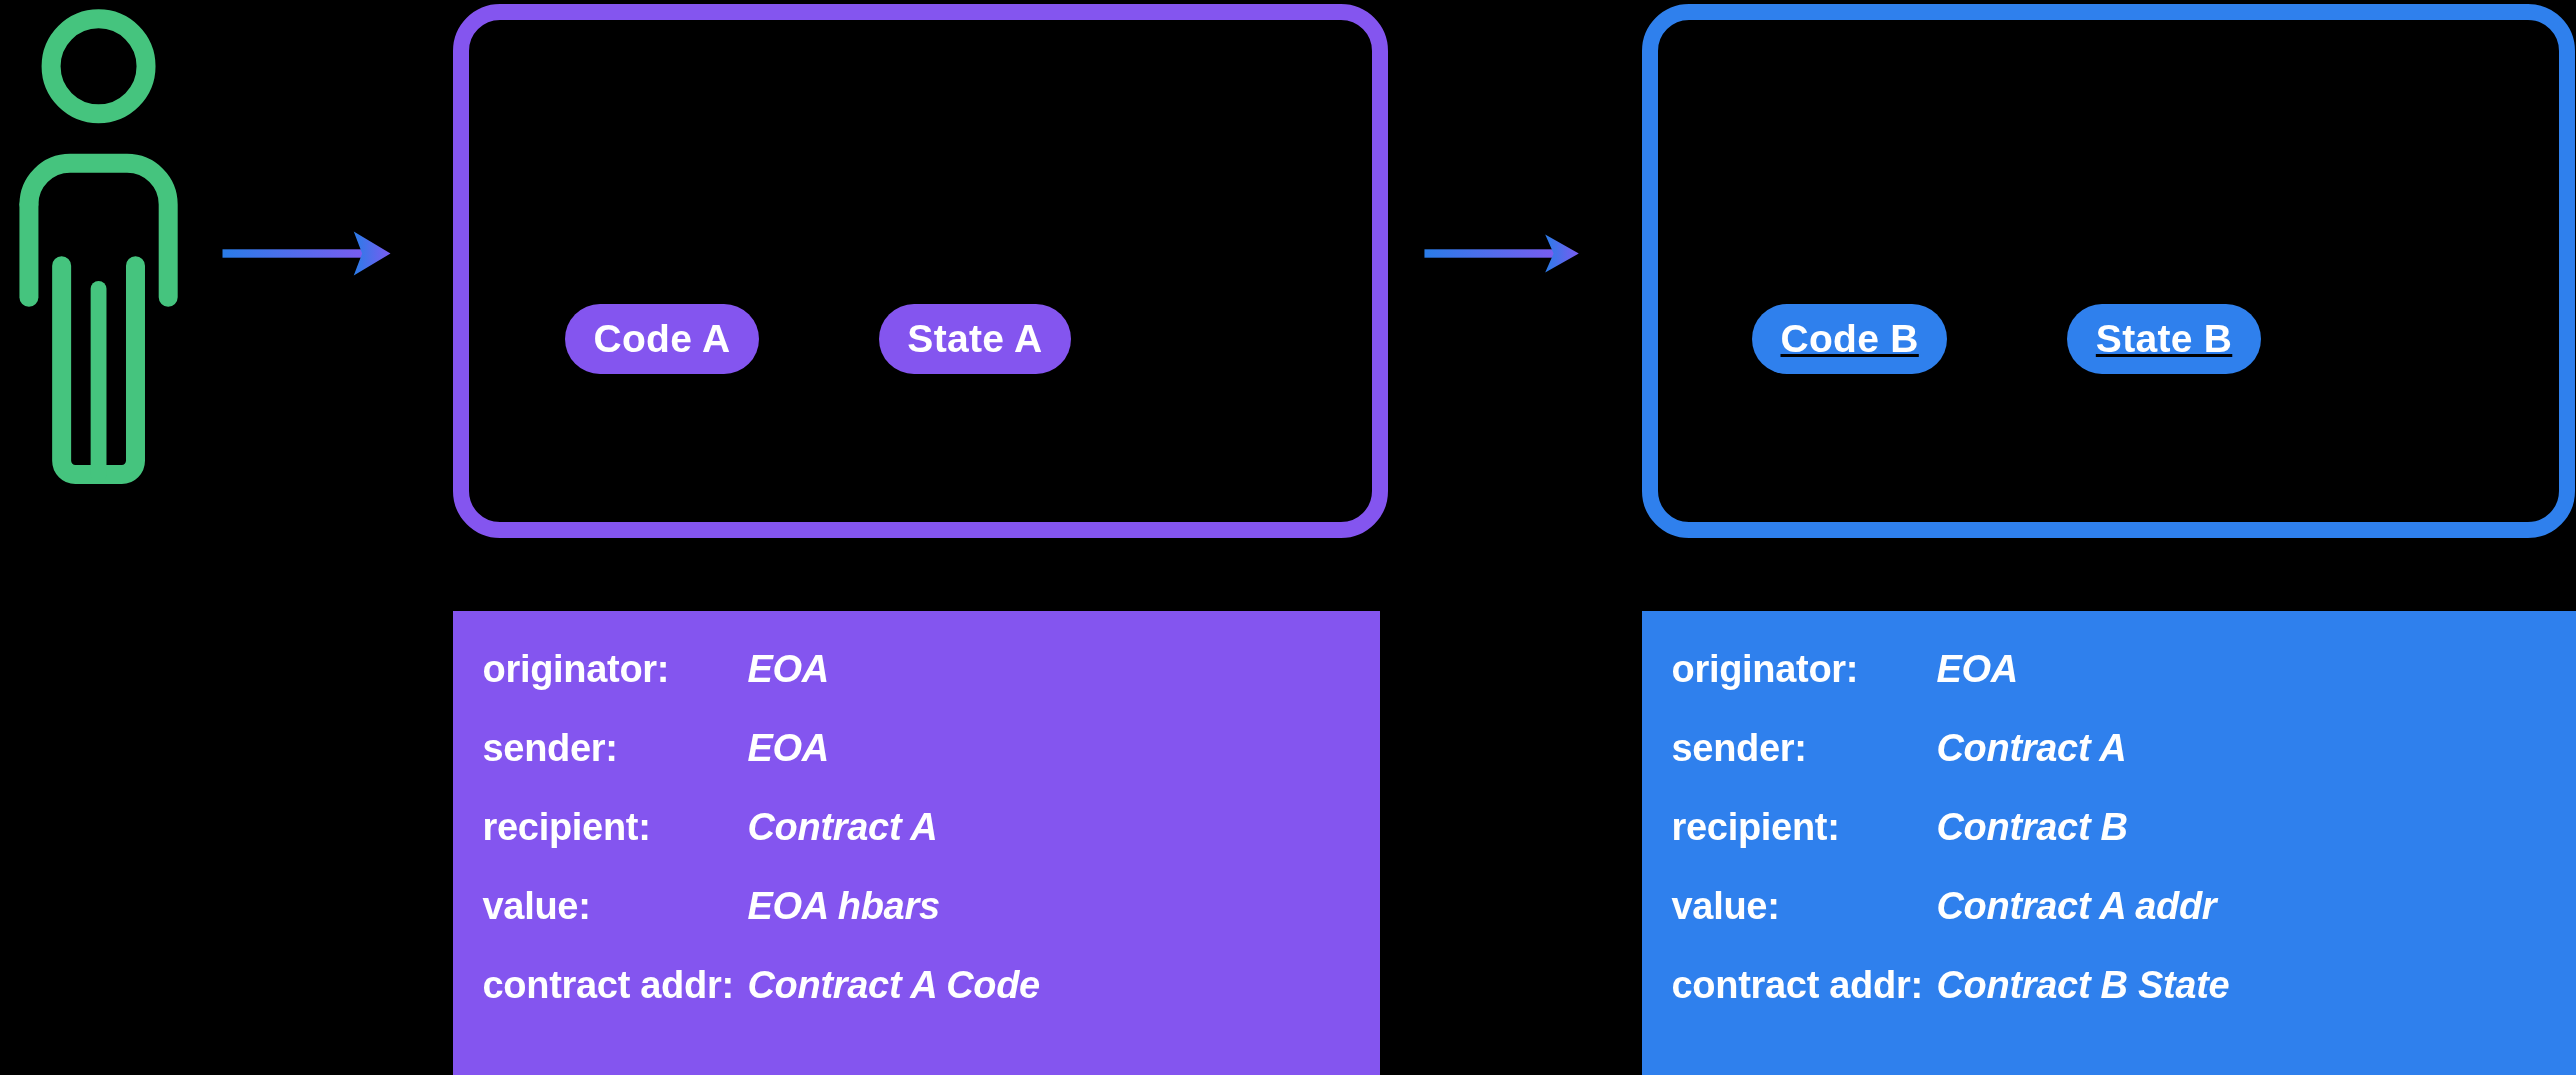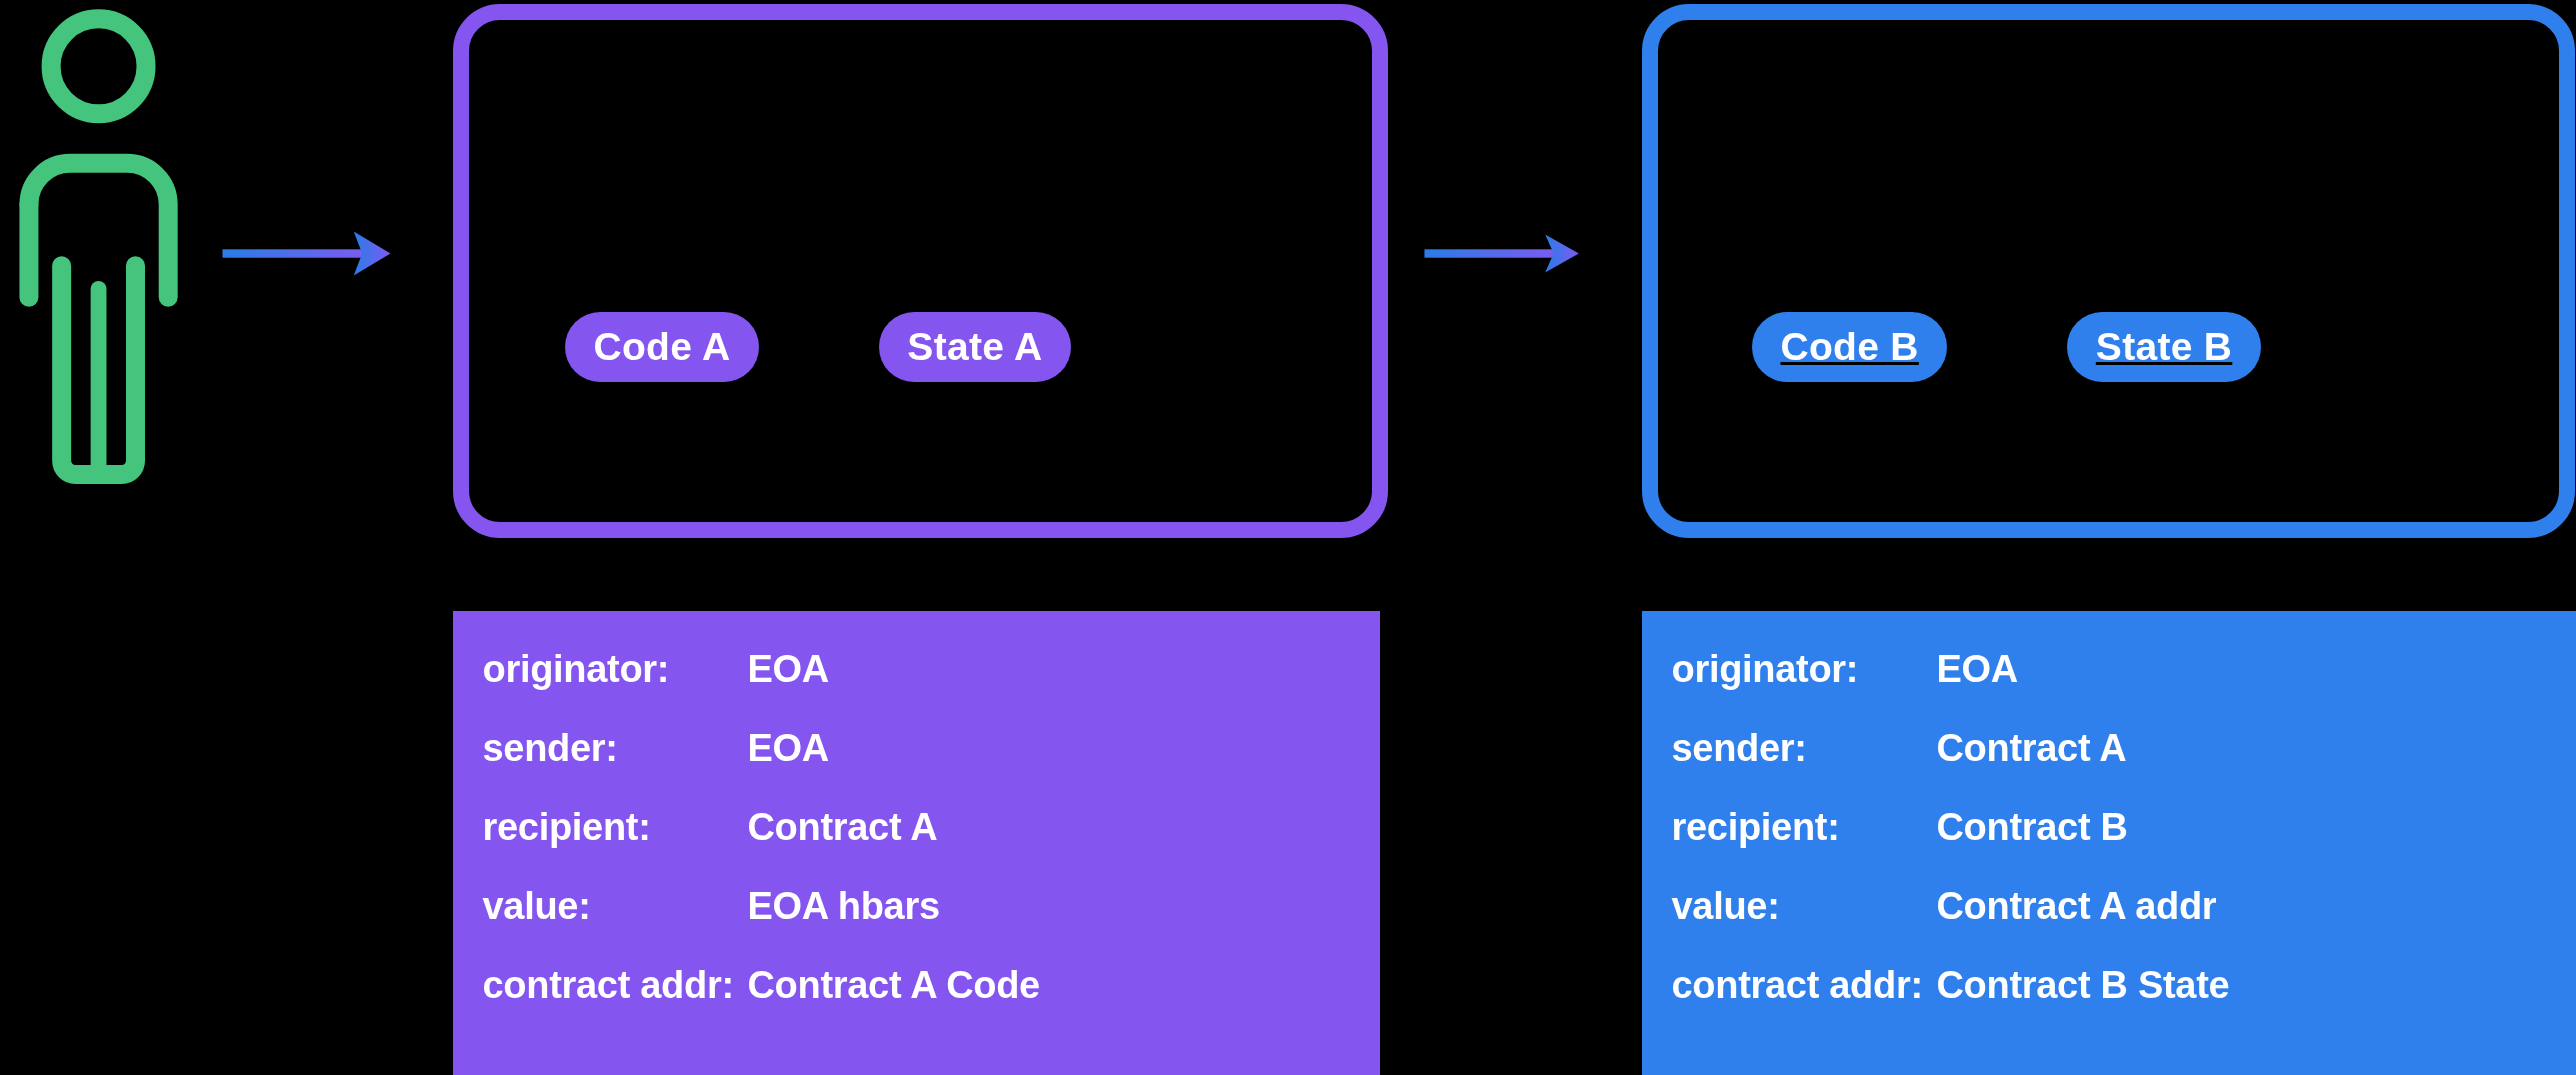--- a/index.html
+++ b/index.html
@@ -67,21 +67,20 @@
     align-items: center;
     justify-content: center;
     height: 70px;
     border-radius: 35px;
     color: #ffffff;
     font-size: 39px;
     font-weight: 700;
     letter-spacing: 0.3px;
     padding: 0 28.5px;
     white-space: nowrap;
-    margin-top: 8px;
   }
   .pill.purple { background: #8455ef; }
   .pill.blue   { background: #2f80ed; }
 
   #pill-row-a { left: 565px; top: 304px; gap: 120px; }
   #pill-row-b { left: 1752px; top: 304px; gap: 120px; text-decoration: underline; }
 
   
   .info-panel {
     position: absolute;
@@ -109,21 +108,21 @@
     column-gap: 13.7px;
   }
   .info-key, .info-val {
     color: #ffffff;
     font-size: 38px;
     font-weight: 700;
     line-height: 39px;
     white-space: nowrap;
   }
   .info-key { letter-spacing: -0.3px; }
-  .info-val { letter-spacing: -0.3px; }
+  .info-val { letter-spacing: -0.3px; font-style: italic; }
 </style>
 </head>
 <body>
 
 <div id="stage">
 
   <svg id="person-icon" viewBox="0 0 400 980">
     <circle cx="166" cy="118" r="90" fill="none" stroke="#45c47e" stroke-width="36"></circle>
     <path d="M34 380 a78 78 0 0 1 78 -78 h108 a78 78 0 0 1 78 78 v176" fill="none" stroke="#45c47e" stroke-width="36" stroke-linecap="round"></path>
     <path d="M34 380 v176" fill="none" stroke="#45c47e" stroke-width="36" stroke-linecap="round"></path>

